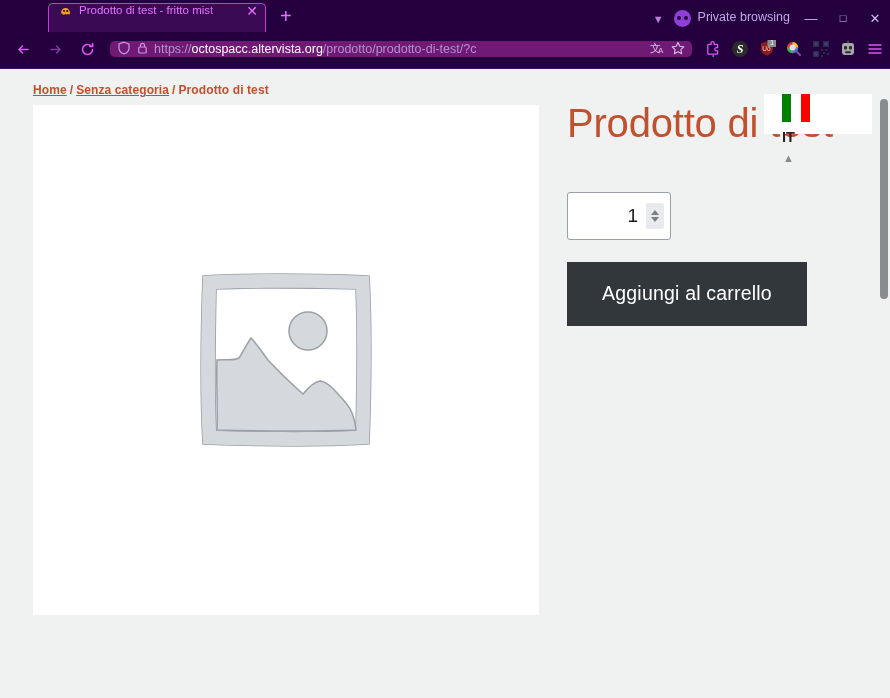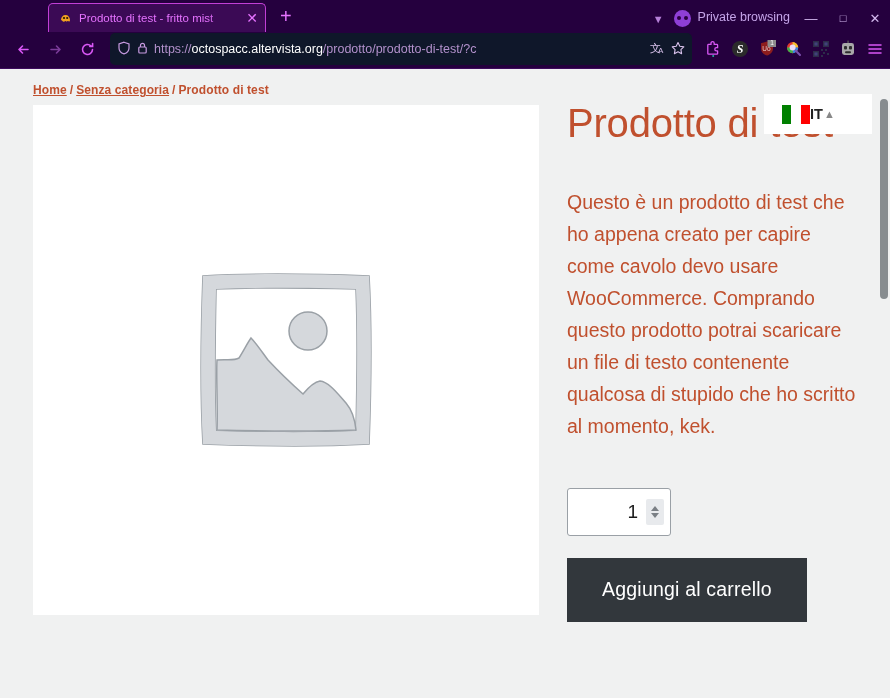--- a/index.html
+++ b/index.html
@@ -29,21 +29,21 @@
     position: relative;
   }
   .tab {
     height: 29px;
     margin-left: 44px;
     width: 218px;
     border-radius: 5px 5px 0 0;
     background: #3b0a55;
     border: 1px solid #c13fd6;
     border-bottom: none;
-    display: flex; align-items: center;
+    display: flex; align-items: flex-start;
     gap: 6px;
     padding: 0 6px 0 9px;
     position: relative;
   }
   .tab-favicon {
     width: 15px; height: 15px;
     flex: 0 0 15px;
     position: relative;
   }
   .tab-title {
@@ -108,22 +108,22 @@
   }
   .navbtn {
     width: 30px; height: 28px;
     display: flex; align-items: center; justify-content: center;
     color: #d957f5; font-size: 16px;
     flex: 0 0 auto;
   }
   .navbtn.dim { color: #7b3b99; }
   .urlbar {
     flex: 1 1 auto;
-    height: 32px;
-    background: #0f172a;
+    height: 16px;
+    background: #701a75;
     border-radius: 5px;
     display: flex; align-items: center;
     gap: 5px;
     padding: 0 7px;
     margin: 0 6px;
     overflow: hidden;
   }
   .url-ico { flex: 0 0 auto; color: #c79ae0; font-size: 12px; line-height: 1; }
   .url-text {
     flex: 1 1 auto;
@@ -239,24 +239,26 @@
     cursor: pointer;
     letter-spacing: .2px;
   }
 
   
   .langwidget {
     position: absolute;
     top: 25px; right: 18px;
     background: #ffffff;
     width: 108px; height: 40px;
-    display: flex; align-items: center;
+    display: flex; 
+    gap: 7px;
     padding-left: 18px;
     box-shadow: 0 0 0 0 rgba(0,0,0,0);
     z-index: 5;
+    flex-direction: column;
   }
   .flag-it {
     width: 28px; height: 19px;
     display: flex;
     flex: 0 0 28px;
   }
   .flag-it span { flex: 1 1 auto; }
   .flag-it .g { background: #008000; }
   .flag-it .w { background: #ffffff; }
   .flag-it .r { background: #ff0000; }
@@ -445,21 +447,20 @@
             <circle cx="112" cy="61" r="19" fill="#d5d8dc" stroke="#9aa0a6" stroke-width="1.5"></circle>
             <path d="M21 160 C22 140, 20 105, 21 90 C30 89, 38 91, 43 88 C48 80, 52 72, 55 68 C60 73, 66 82, 72 90
                      C85 104, 98 116, 107 124 C112 118, 118 112, 124 111 C133 112, 142 124, 150 133
                      C156 140, 159 150, 160 160 C110 162, 60 161, 21 160 Z" fill="#d5d8dc" stroke="#9aa0a6" stroke-width="1.5"></path>
           </svg>
         </span>
       </div>
 
       <div class="summary">
         <h1 class="prod-title">Prodotto di test</h1>
-        <p class="prod-desc">Questo è un prodotto di test che ho appena creato per capire come cavolo devo usare WooCommerce. Comprando questo prodotto potrai scaricare un file di testo contenente qualcosa di stupido che ho scritto al momento, kek.</p>
 
         <form class="cart-form">
           <div class="qty-wrap">
             <input class="qty-input" type="text" value="1" style="">
             <span class="spinner">
               <i class="up"></i>
               <i class="dn"></i>
             </span>
           </div>
           <button type="button" class="addcart">Aggiungi al carrello</button>

